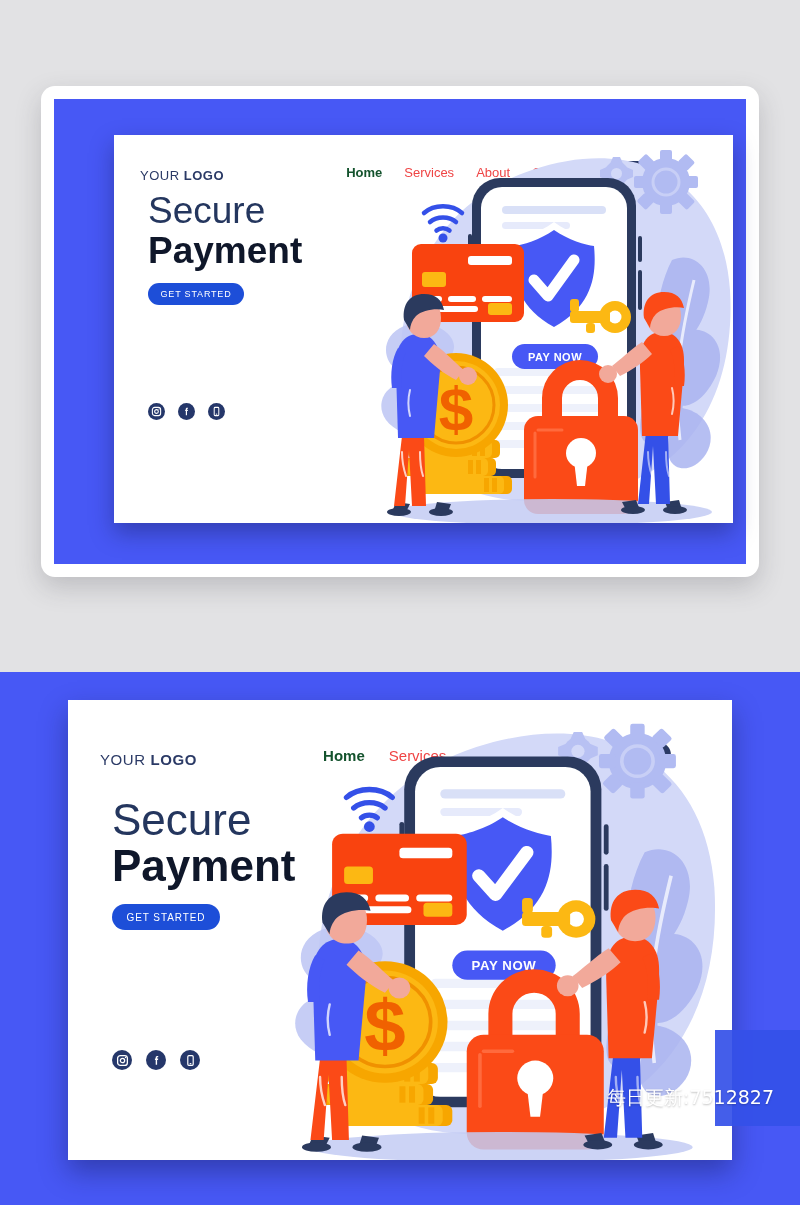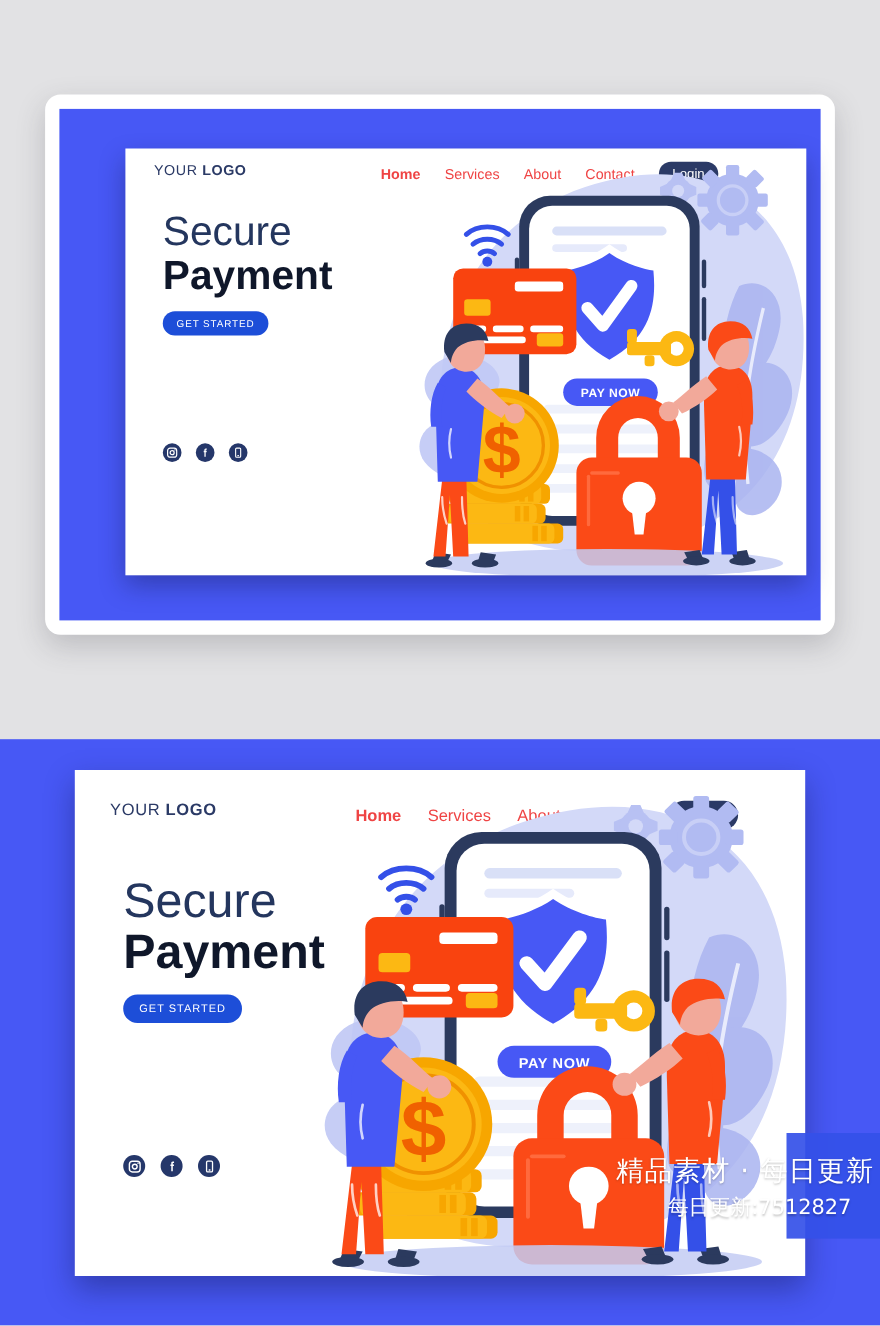--- a/index.html
+++ b/index.html
@@ -34,26 +34,26 @@
   .bot-white{
     position:absolute;left:68px;top:700px;width:664px;height:460px;
     background:#ffffff;
     box-shadow:0 12px 26px rgba(20,25,80,.42);
   }
 
   
   .panel{position:absolute;inset:0;overflow:hidden;}
 
   
-  .nav{position:absolute;display:flex;align-items:flex-start;}
+  .nav{position:absolute;display:flex;align-items:flex-end;}
   .logo{color:#2b3a66;letter-spacing:.04em;white-space:nowrap;}
   .logo b{font-weight:700;}
   .navlinks{display:flex;align-items:center;}
   .navlink{color:#ef4444;white-space:nowrap;}
-  .navlink.active{color:#ef4444;font-weight:700;}
+  .navlink.active{color:#14532d;font-weight:700;}
   .loginbtn{
     background:#2b3a66;color:#ffffff;border-radius:999px;
     display:flex;align-items:center;justify-content:center;
     white-space:nowrap;
   }
 
   
   .h1a{color:#24365e;font-weight:400;line-height:1;white-space:nowrap;}
   .h1b{color:#0f172a;font-weight:700;line-height:1;white-space:nowrap;}
   .cta{
@@ -491,15 +491,14 @@
           </g>
         </g>
       </svg>
     </div>
 
   </div>
 </div>
 
 <div class="wm-corner"></div>
 <div class="wm" style="left:0;top:0;width:800px;height:1205px;">
-  <div class="wm-t1" style="left:560px;top:1048px;font-size:25px;letter-spacing:1px;">精品素材 · 每日更新</div>
   <div class="wm-t2" style="left:607px;top:1085px;font-size:19px;">每日更新:7512827</div>
 </div>
 
 </body></html>

